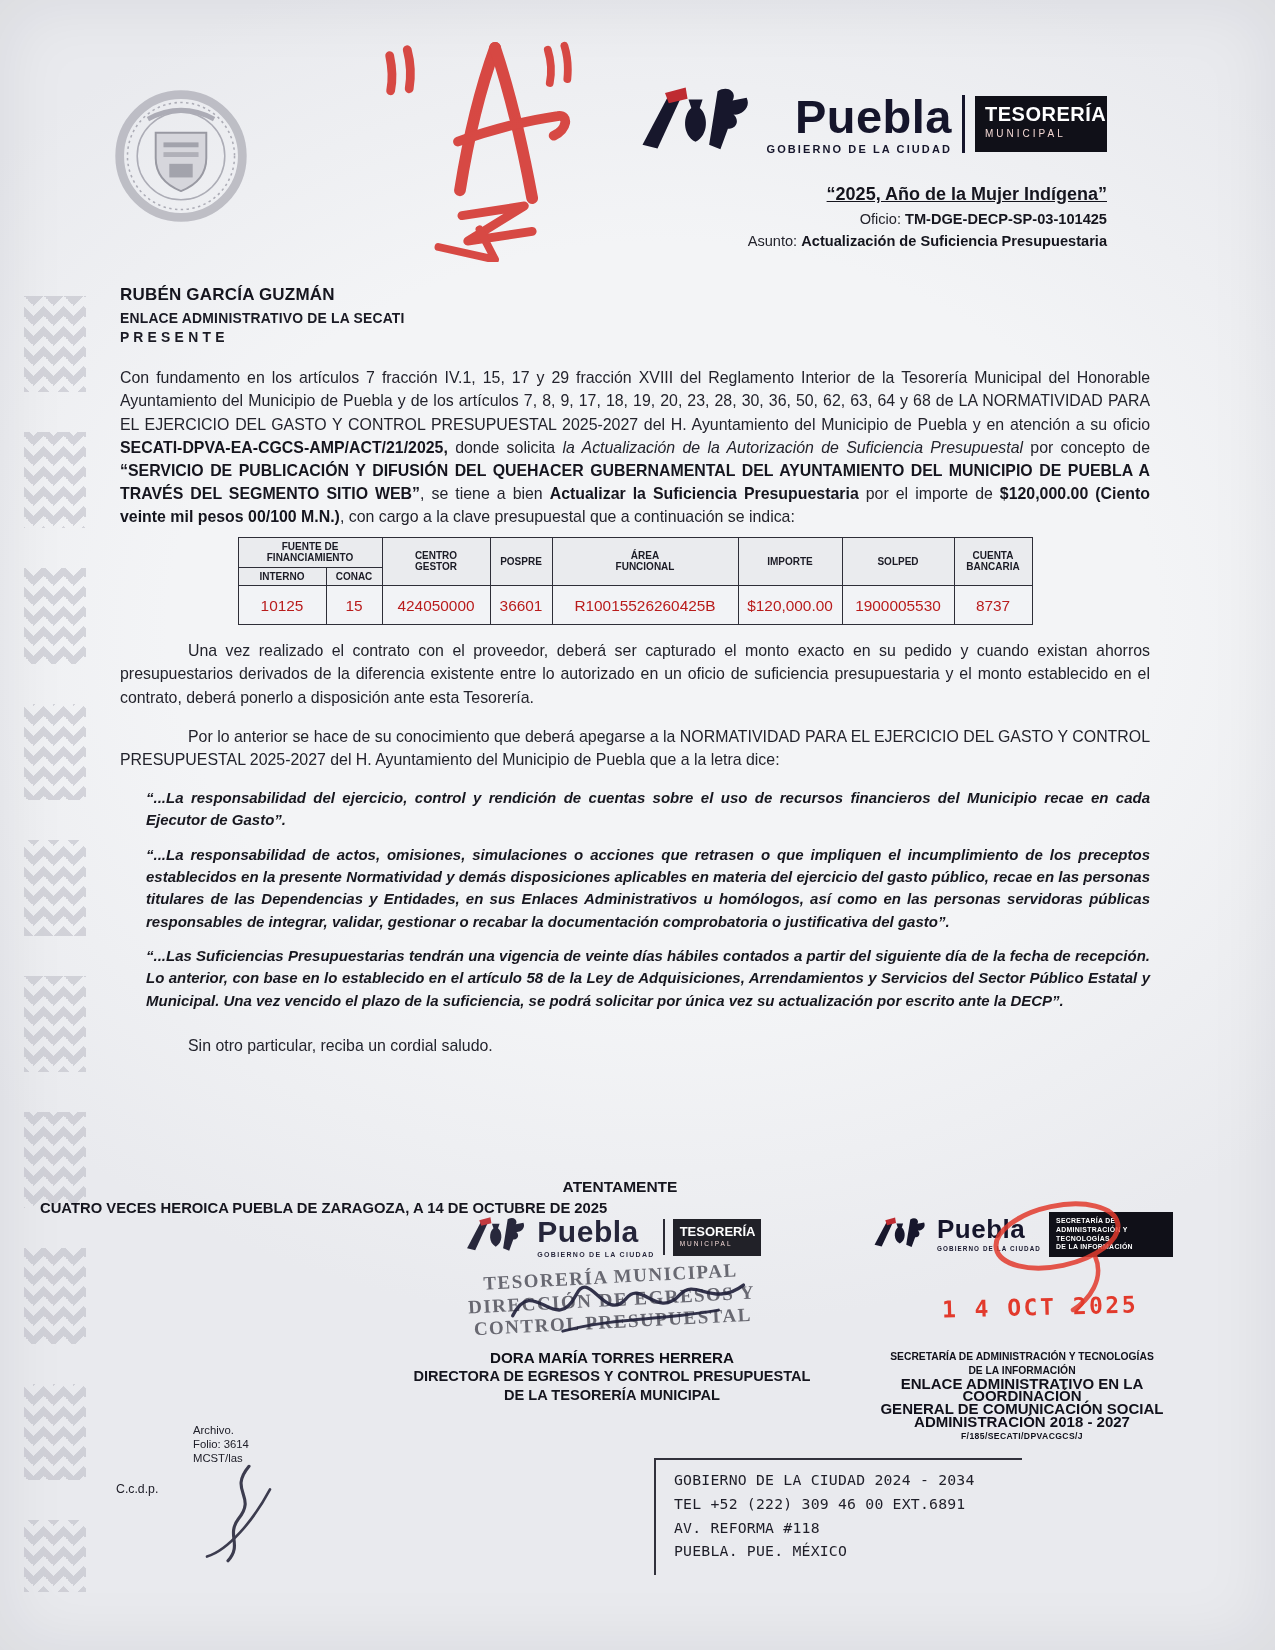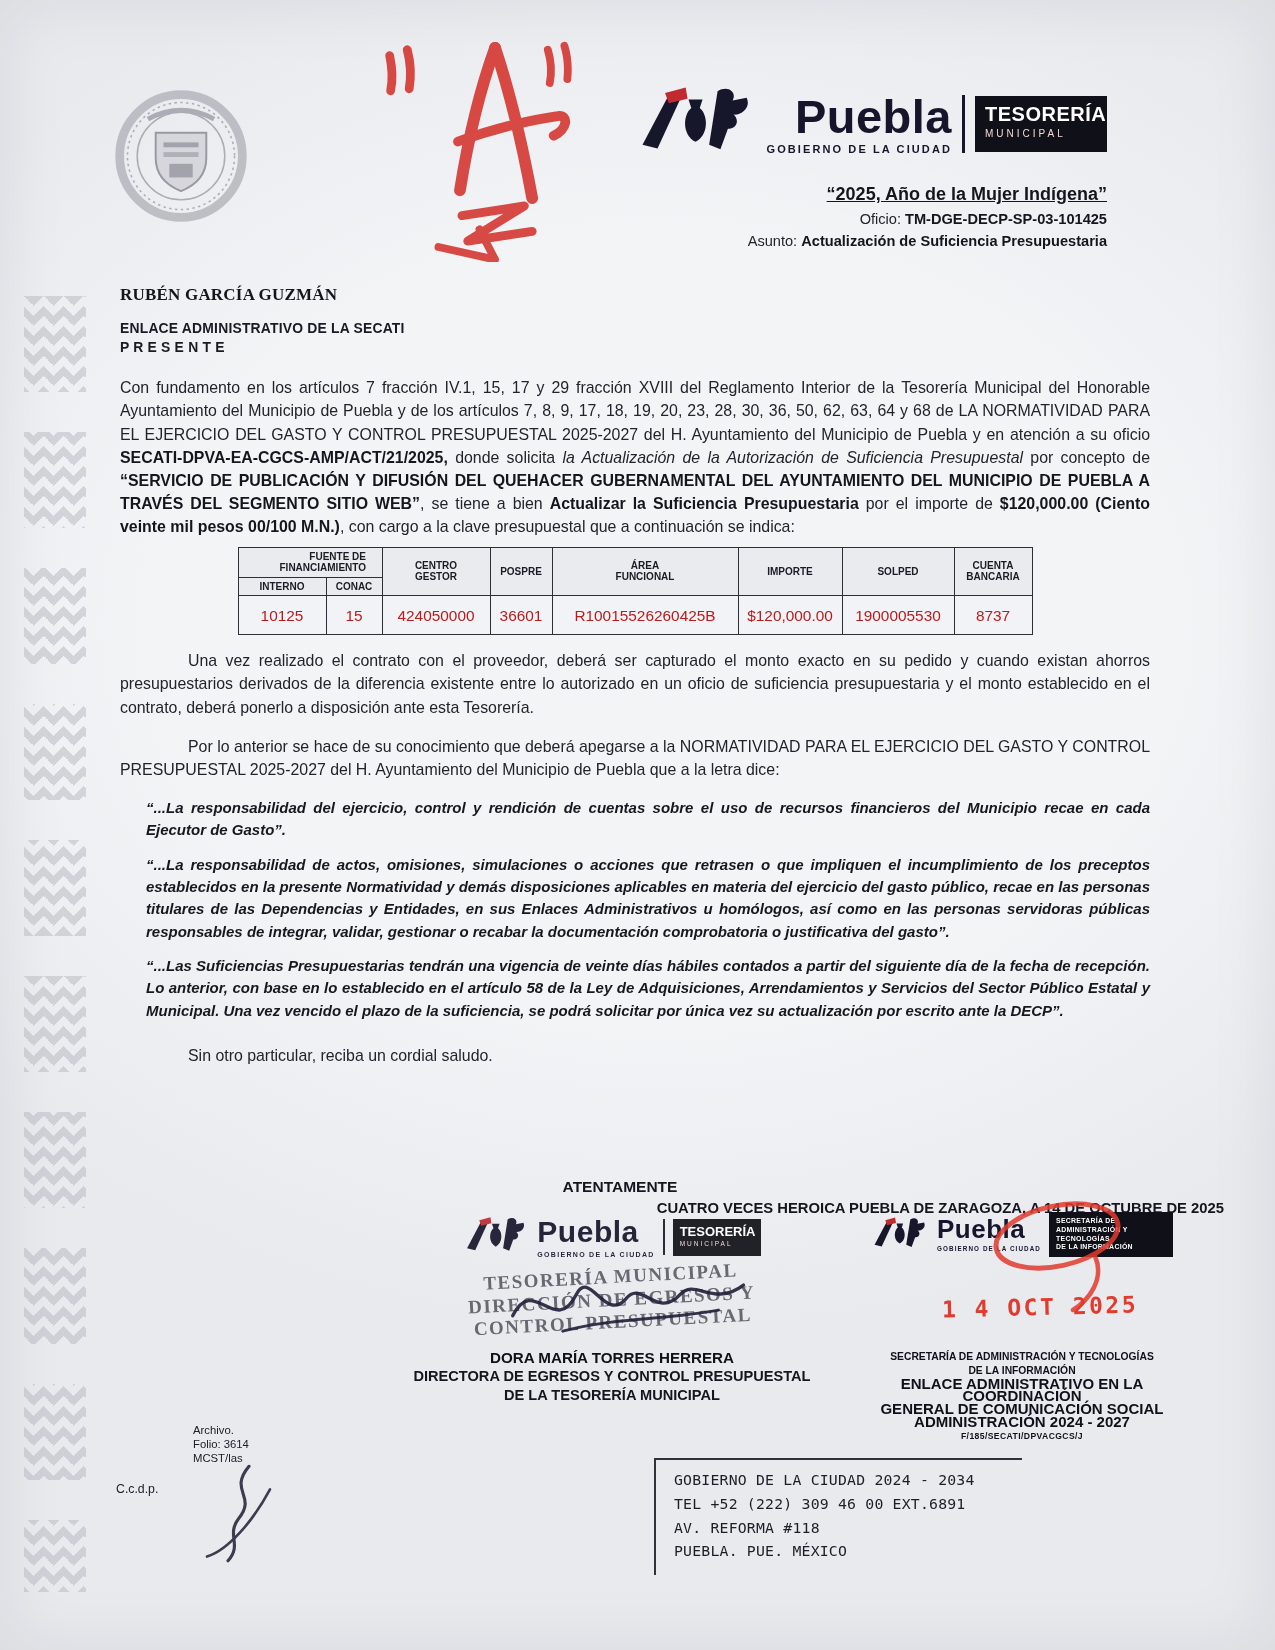--- a/index.html
+++ b/index.html
@@ -48,40 +48,40 @@
   .badge-lg .bl2{font-size:10px;letter-spacing:3px;margin-top:2px;color:#f3d8d4;}
   .badge-sm{width:88px;height:37px;padding:5px 7px 0;box-sizing:border-box;}
   .badge-sm .bl1{font-size:13px;font-weight:800;}
   .badge-sm .bl2{font-size:6.5px;letter-spacing:2px;margin-top:1px;color:#f3d8d4;}
   .slogan{font-size:18px;font-weight:bold;color:#15151e;text-decoration:underline;}
   .refline{font-size:14.6px;margin-top:6px;color:#23232c;}
   .refline .val{font-weight:bold;color:#15151e;}
   
   .content{position:absolute;left:120px;width:1030px;top:283px;z-index:2;font-size:15.9px;line-height:23.2px;text-align:justify;}
   .recipient{margin:0 0 20px;text-align:left;}
-  .r-name{font-size:17px;font-weight:800;color:#15151e;margin-bottom:13px;letter-spacing:.2px;font-family:Liberation Serif, serif;}
+  .r-name{font-size:17px;font-weight:800;color:#15151e;margin-bottom:3px;letter-spacing:.2px;}
   .r-line{font-size:13.9px;font-weight:bold;color:#1a1a24;line-height:18.5px;letter-spacing:.2px;}
   .para{margin:0 0 8px;}
   .indent{text-indent:68px;}
   .para.mb16{margin-bottom:16px;}
   .b{font-weight:bold;color:#15151e;}
   .i{font-style:italic;}
   .quote{margin:0 0 12px 26px;font-size:15px;line-height:22.3px;font-weight:bold;font-style:italic;color:#17171f;}
   .quote.last{margin-bottom:22px;}
   .closing{margin-top:4px;}
   
   .budget-table{border-collapse:collapse;table-layout:fixed;width:794px;margin:6px auto 14px;background:#f2f3f6;}
   .budget-table th,.budget-table td{border:1.6px solid #2e2e38;}
   .budget-table th{font-size:10px;font-weight:bold;color:#1b1b25;background:#eaebee;padding:3px 2px;line-height:11.5px;text-align:center;}
   .budget-table td{font-size:15.4px;color:#b91c1c;text-align:center;padding:4px 2px;height:30px;font-weight:500;}
   th .nw{display:inline-block;}
-  .w112{max-width:112px;text-align:right;} .w58{max-width:58px;} .w72{max-width:72px;} .w62{max-width:62px;}
+  .w112{max-width:112px;} .w58{max-width:58px;} .w72{max-width:72px;} .w62{max-width:62px;}
   
   .atentamente{position:absolute;top:1178px;left:8px;width:1224px;text-align:center;font-weight:800;font-size:15.5px;color:#15151e;z-index:2;}
-  .place-date{position:absolute;top:1200px;left:0;width:1224px;text-align:right;font-weight:bold;font-size:14.8px;color:#15151e;z-index:2;}
+  .place-date{position:absolute;top:1200px;left:0;width:1224px;text-align:left;font-weight:bold;font-size:14.8px;color:#15151e;z-index:2;padding-left:40px;}
   .stamp-center{position:absolute;top:1216px;left:0;width:1224px;display:flex;flex-direction:column;align-items:center;z-index:2;opacity:.92;}
   .mini-logo{display:flex;align-items:center;gap:8px;}
   .stamp-lines{margin-top:8px;text-align:center;transform:rotate(-3deg);font-family:"Liberation Serif",serif;font-weight:bold;font-size:19px;letter-spacing:1.5px;color:#45454f;line-height:22.5px;opacity:.85;}
   .sig-scribble{position:absolute;left:505px;top:1252px;width:250px;height:95px;z-index:3;}
   .name-block{position:absolute;top:1348px;left:0;width:1224px;text-align:center;z-index:3;}
   .sig-name{font-size:15.2px;font-weight:800;color:#101018;line-height:19px;}
   .sig-title{font-size:14.6px;font-weight:bold;color:#15151e;line-height:18.5px;}
   .stamp-right{position:absolute;left:852px;top:1212px;width:340px;display:flex;align-items:center;justify-content:center;gap:8px;z-index:2;}
   .badge-right{background:#101018;color:#fff;width:124px;padding:5px 7px;box-sizing:border-box;text-align:left;font-weight:bold;font-size:6.9px;line-height:8.8px;letter-spacing:.3px;}
   .red-circle{position:absolute;left:985px;top:1192px;width:150px;height:125px;z-index:4;}
@@ -300,21 +300,21 @@
     </g>
   </svg>
 
   <div class="red-date">1 4 OCT 2025</div>
 
   <div class="secretariat">
     <div class="sec-a">SECRETARÍA DE ADMINISTRACIÓN Y TECNOLOGÍAS</div>
     <div class="sec-a">DE LA INFORMACIÓN</div>
     <div class="sec-b">ENLACE ADMINISTRATIVO EN LA COORDINACIÓN</div>
     <div class="sec-b">GENERAL DE COMUNICACIÓN SOCIAL</div>
-    <div class="sec-b">ADMINISTRACIÓN 2024 - 2027</div>
+    <div class="sec-b">ADMINISTRACIÓN 2018 - 2027</div>
     <div class="sec-c">F/185/SECATI/DPVACGCS/J</div>
   </div>
 
   <div class="ccdp">C.c.d.p.</div>
   <div class="folio">
     <div>Archivo.</div>
     <div>Folio: 3614</div>
     <div>MCST/las</div>
   </div>
   <svg class="folio-scribble" viewBox="0 0 80 100">

